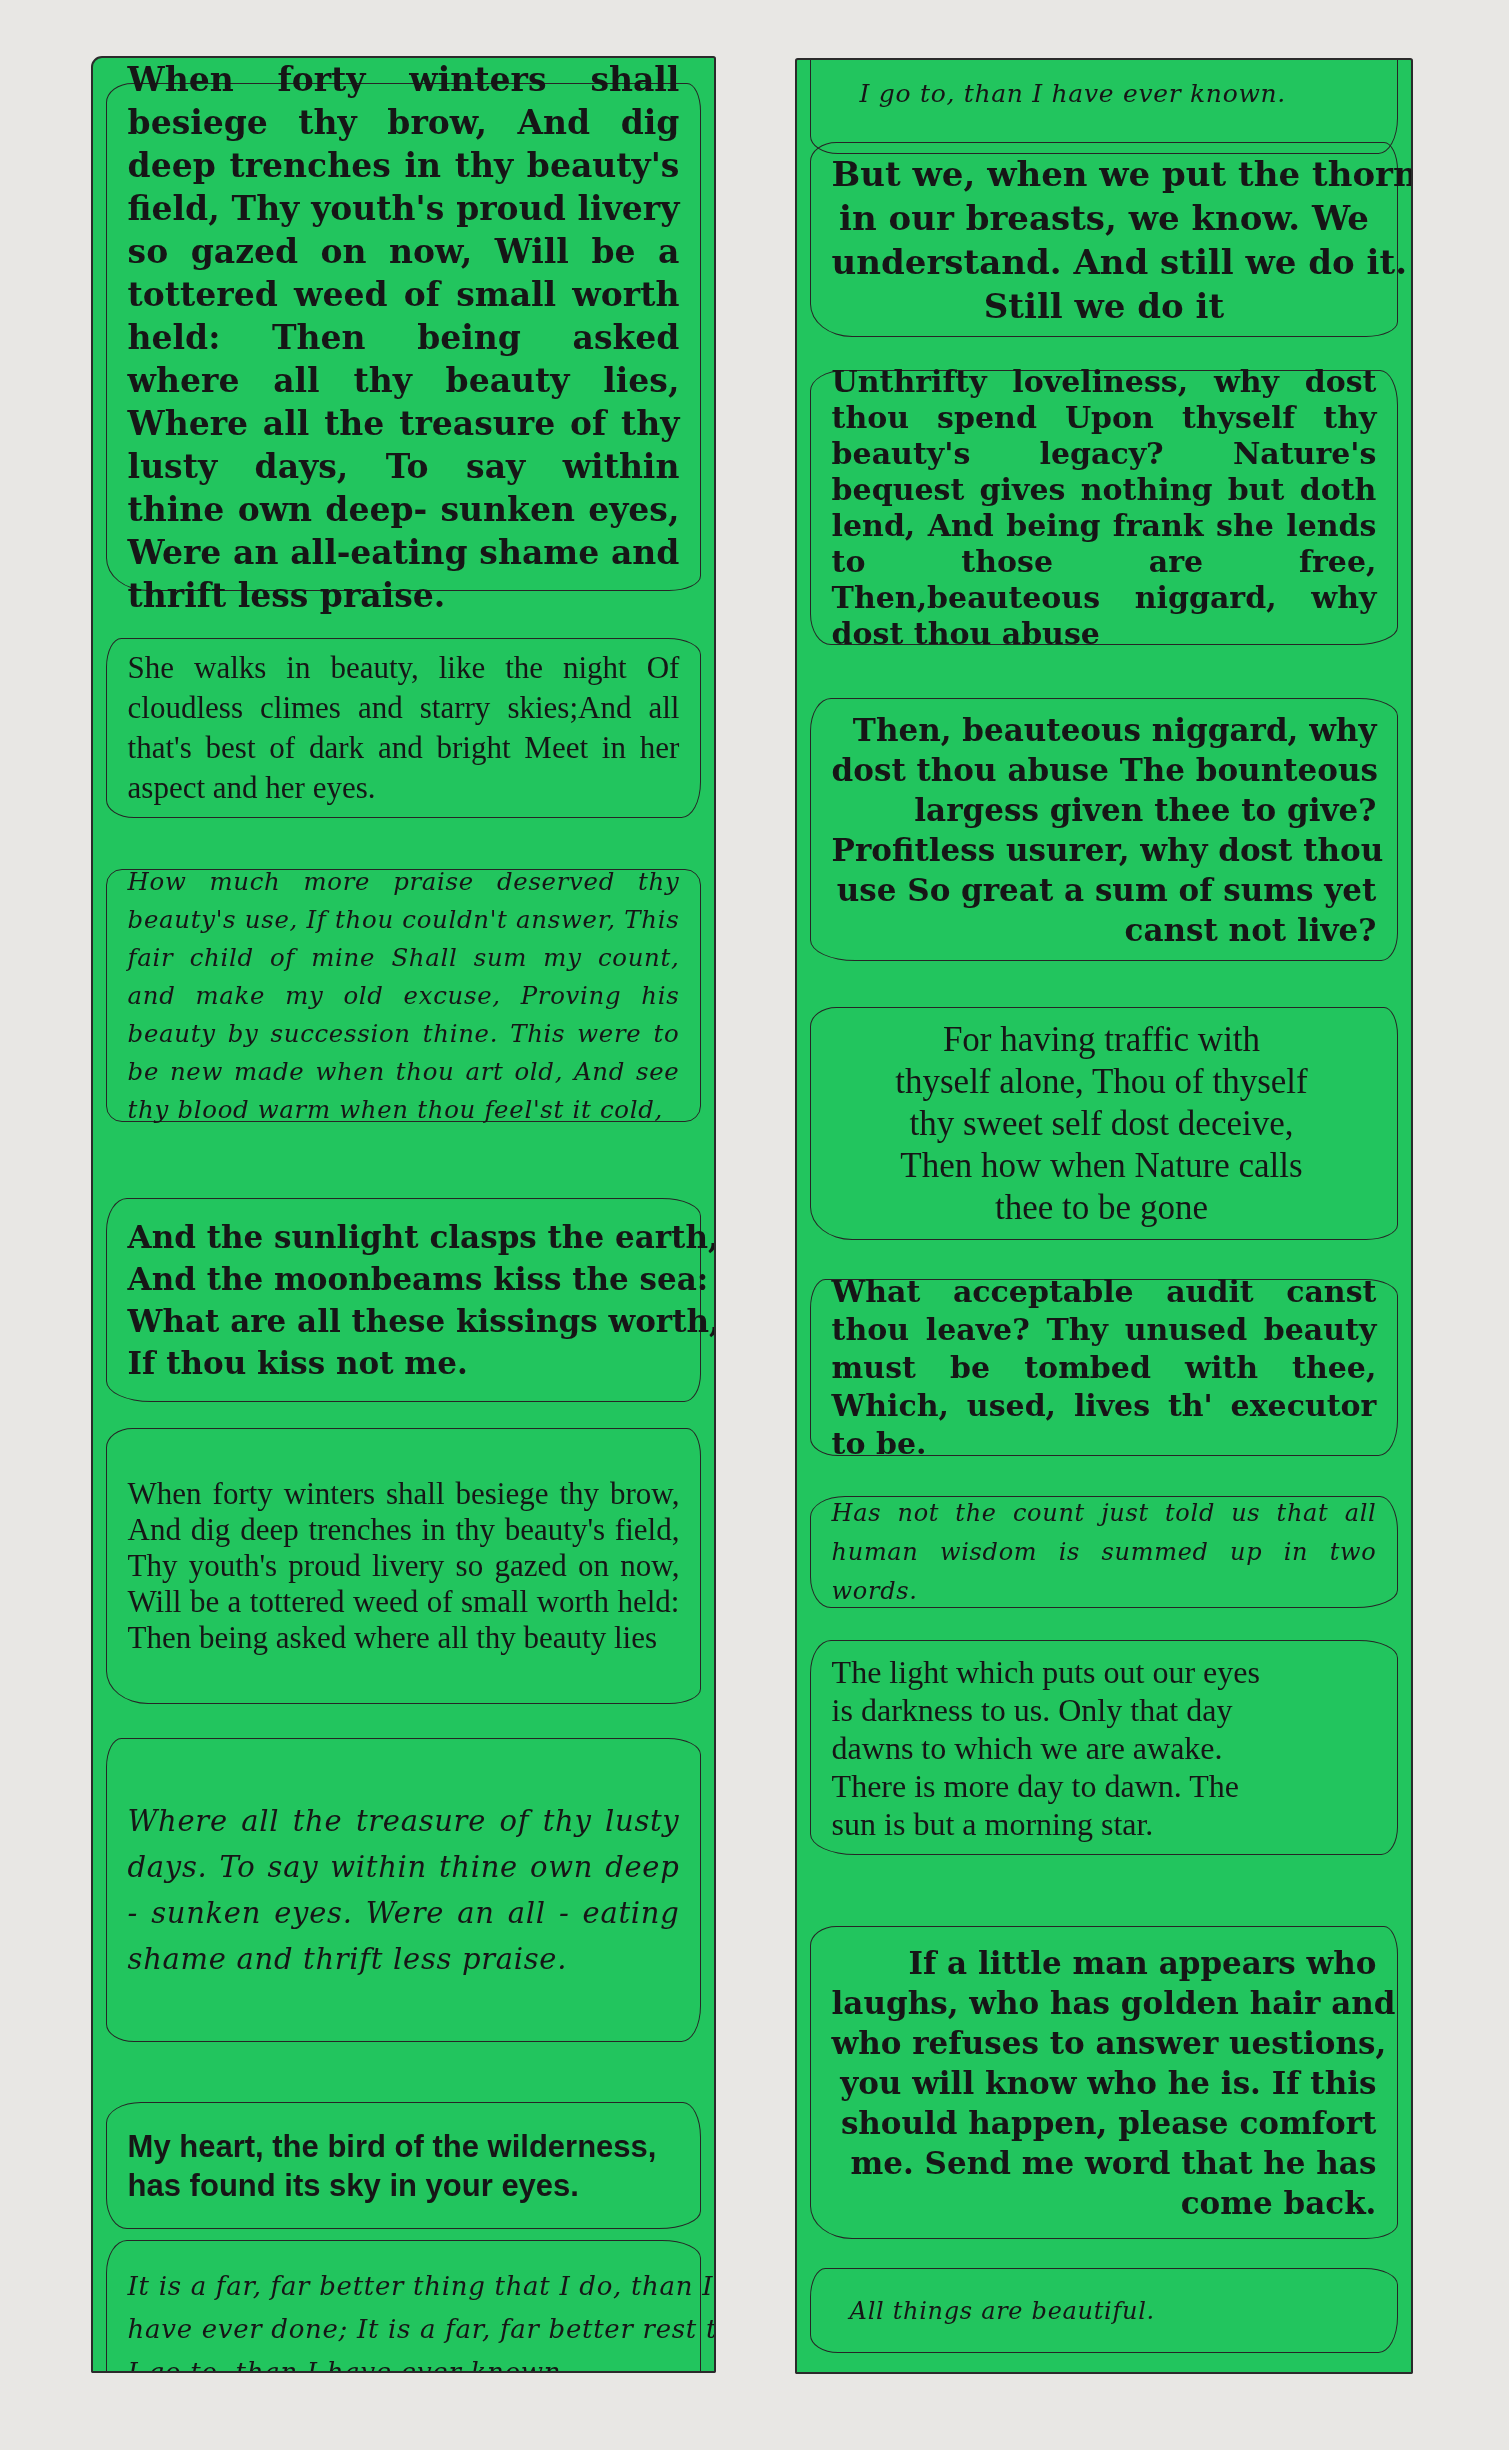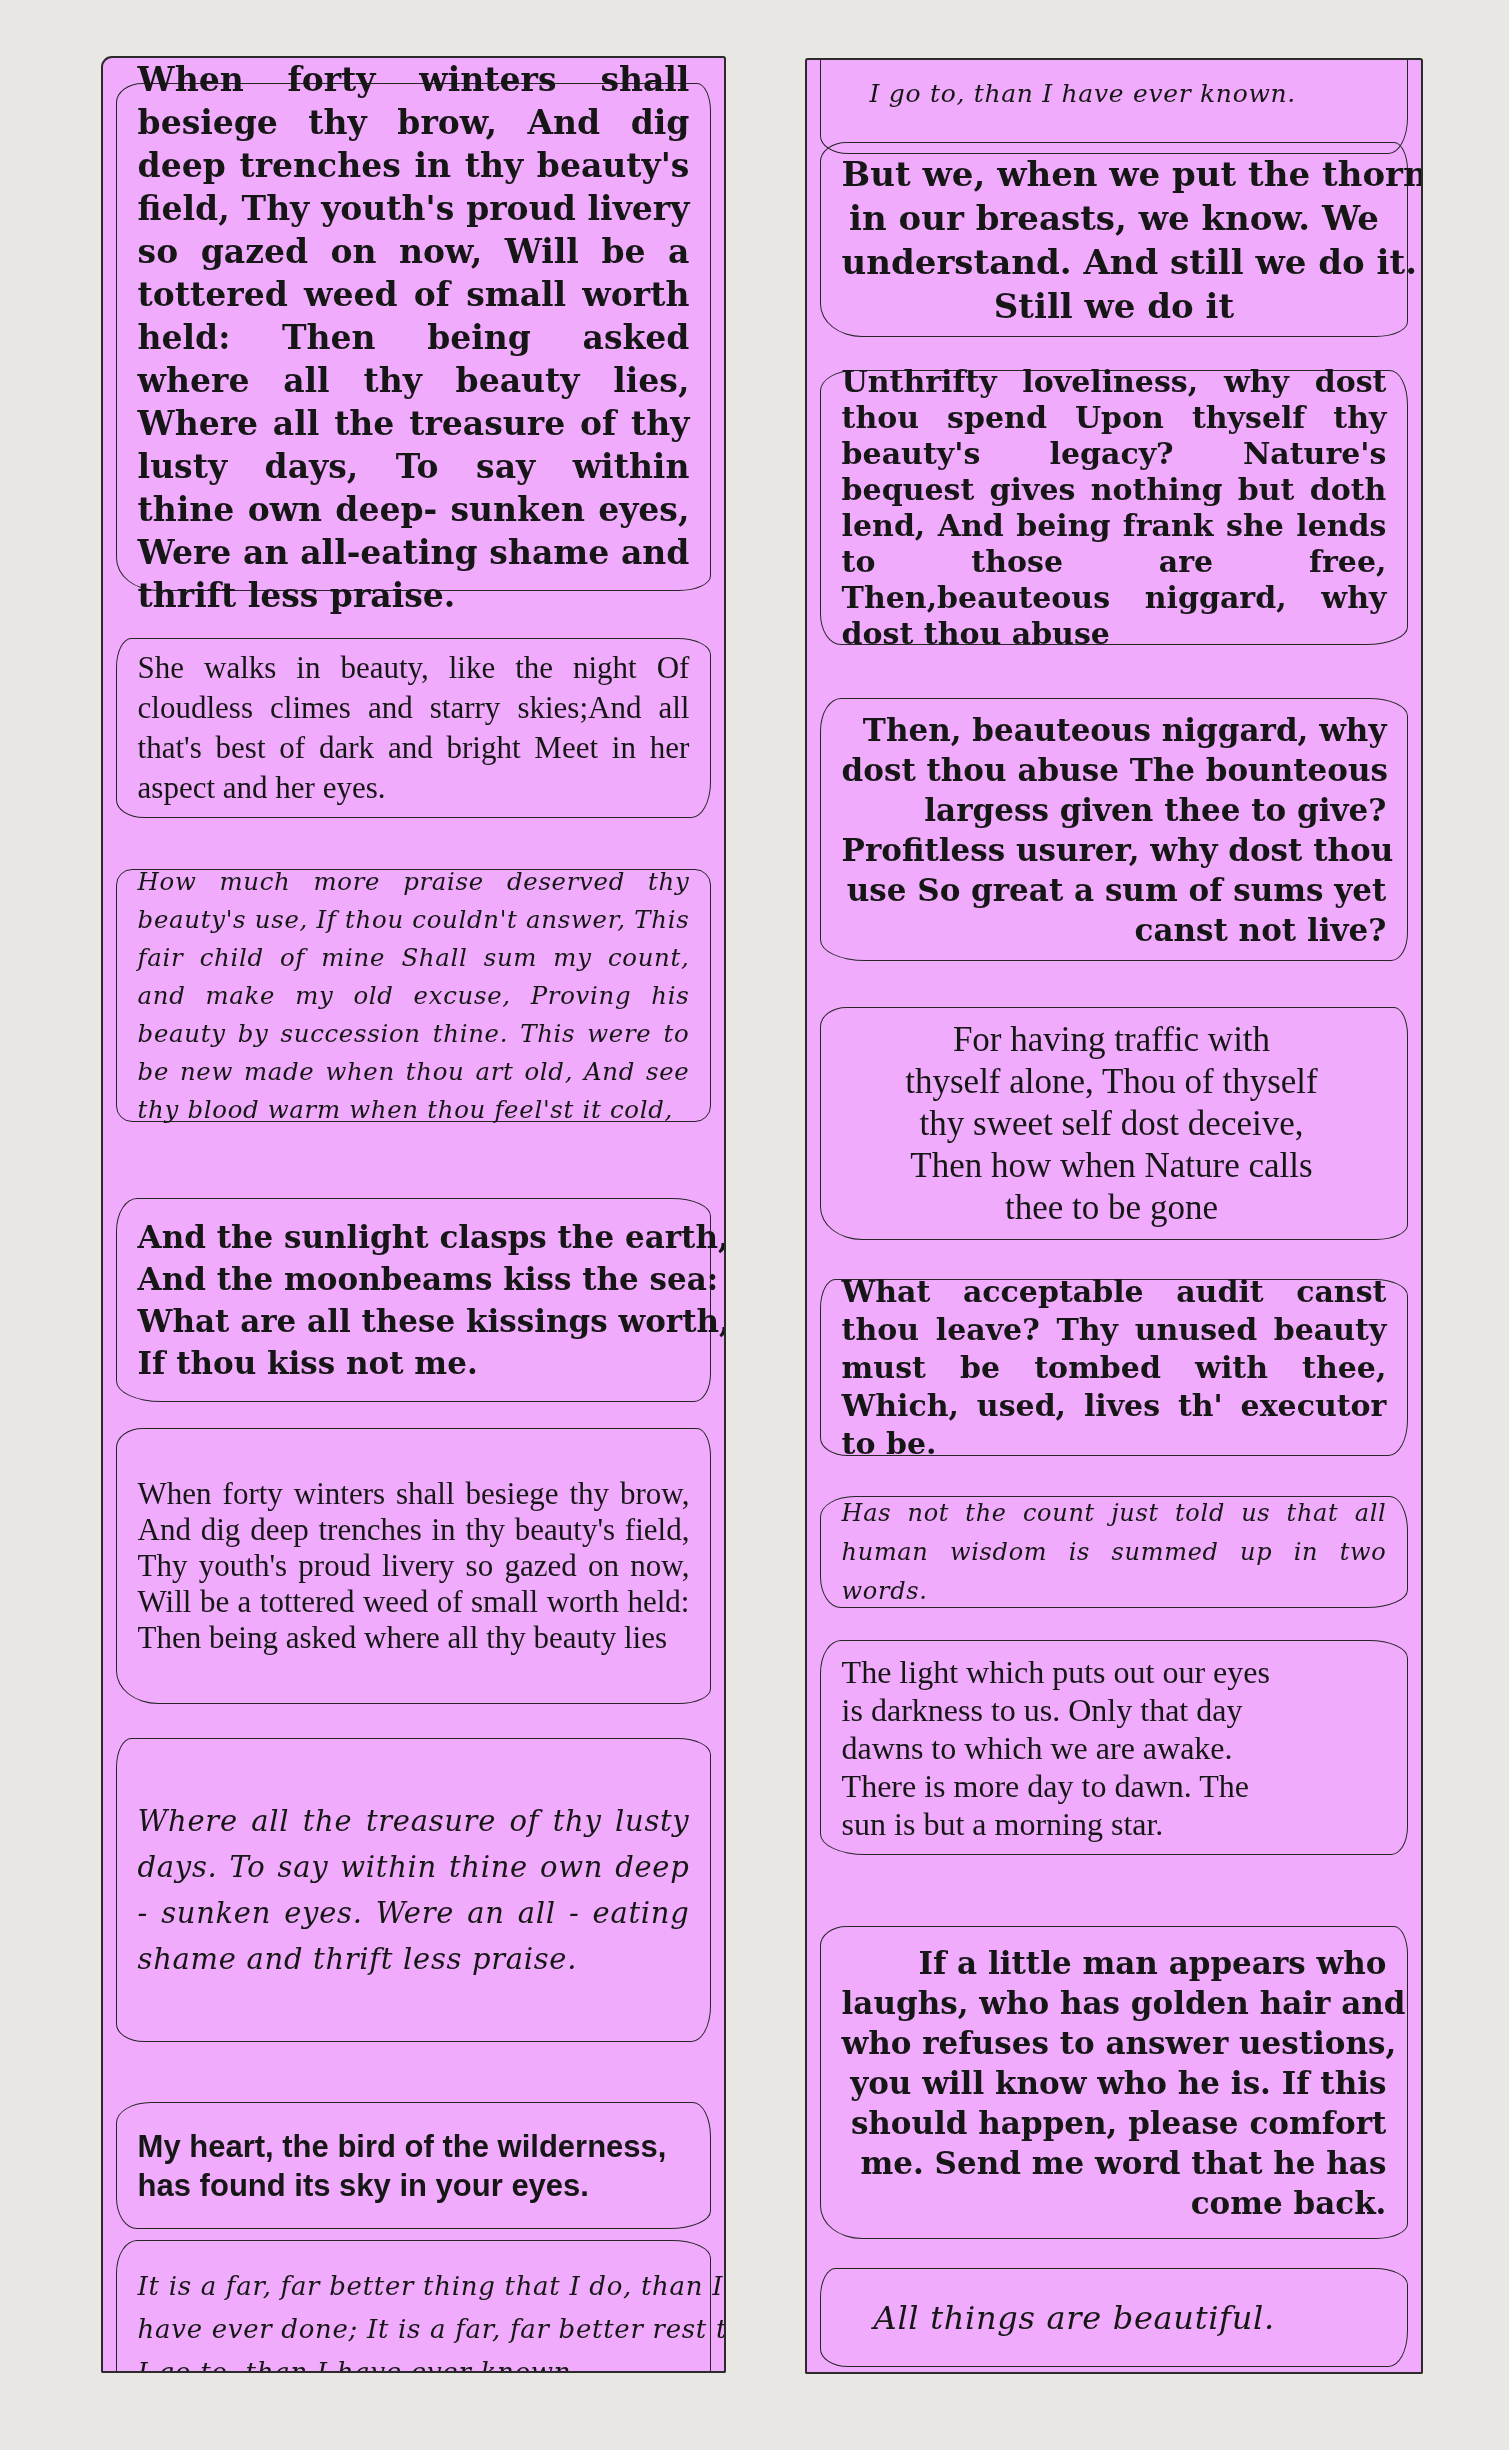--- a/index.html
+++ b/index.html
@@ -5,24 +5,23 @@
   html,body{margin:0;padding:0;}
   body{
     width:1510px;height:2450px;position:relative;
     background:#e8e7e4;
     font-family:"DejaVu Serif", serif;
     color:#161616;
     overflow:hidden;
   }
   .panel{
     position:absolute;
-    background:#f0abfc;
+    background:#22c55e;
     border:2.1px solid #2b2b2b;
     overflow:hidden;
-    margin-left:10px;
   }
   #left-panel{left:91px;top:56px;width:621px;height:2313px;border-radius:11px 2.8px 1.4px 1.4px;}
   #right-panel{left:795px;top:58px;width:614px;height:2312px;border-radius:2.8px 2.8px 1.4px 1.4px;}
   .bubble{
     position:absolute;left:12.6px;right:12.6px;
     border:1.7px solid #262626;
     box-sizing:border-box;
     display:flex;flex-direction:column;justify-content:center;
     padding:12.6px 21px;
   }
@@ -157,20 +156,20 @@
         <div class="ln">If a little man appears who</div>
         <div class="ln">laughs, who has golden hair and</div>
         <div class="ln">who refuses to answer uestions,</div>
         <div class="ln">you will know who he is. If this</div>
         <div class="ln">should happen, please comfort</div>
         <div class="ln">me. Send me word that he has</div>
         <div class="ln">come back.</div>
       </div>
   </div>
 
-  <div class="bubble r2 script left" style="top:2208px;height:99px;font-size:32px;line-height:38px;padding-left:53px;">
+  <div class="bubble r2 script left" style="top:2208px;height:85px;font-size:24px;line-height:38px;padding-left:39px;">
     <div class="txt">
         <div class="ln">All things are beautiful.</div>
       </div>
   </div>
 
 </div>
 
 
 </body></html>

